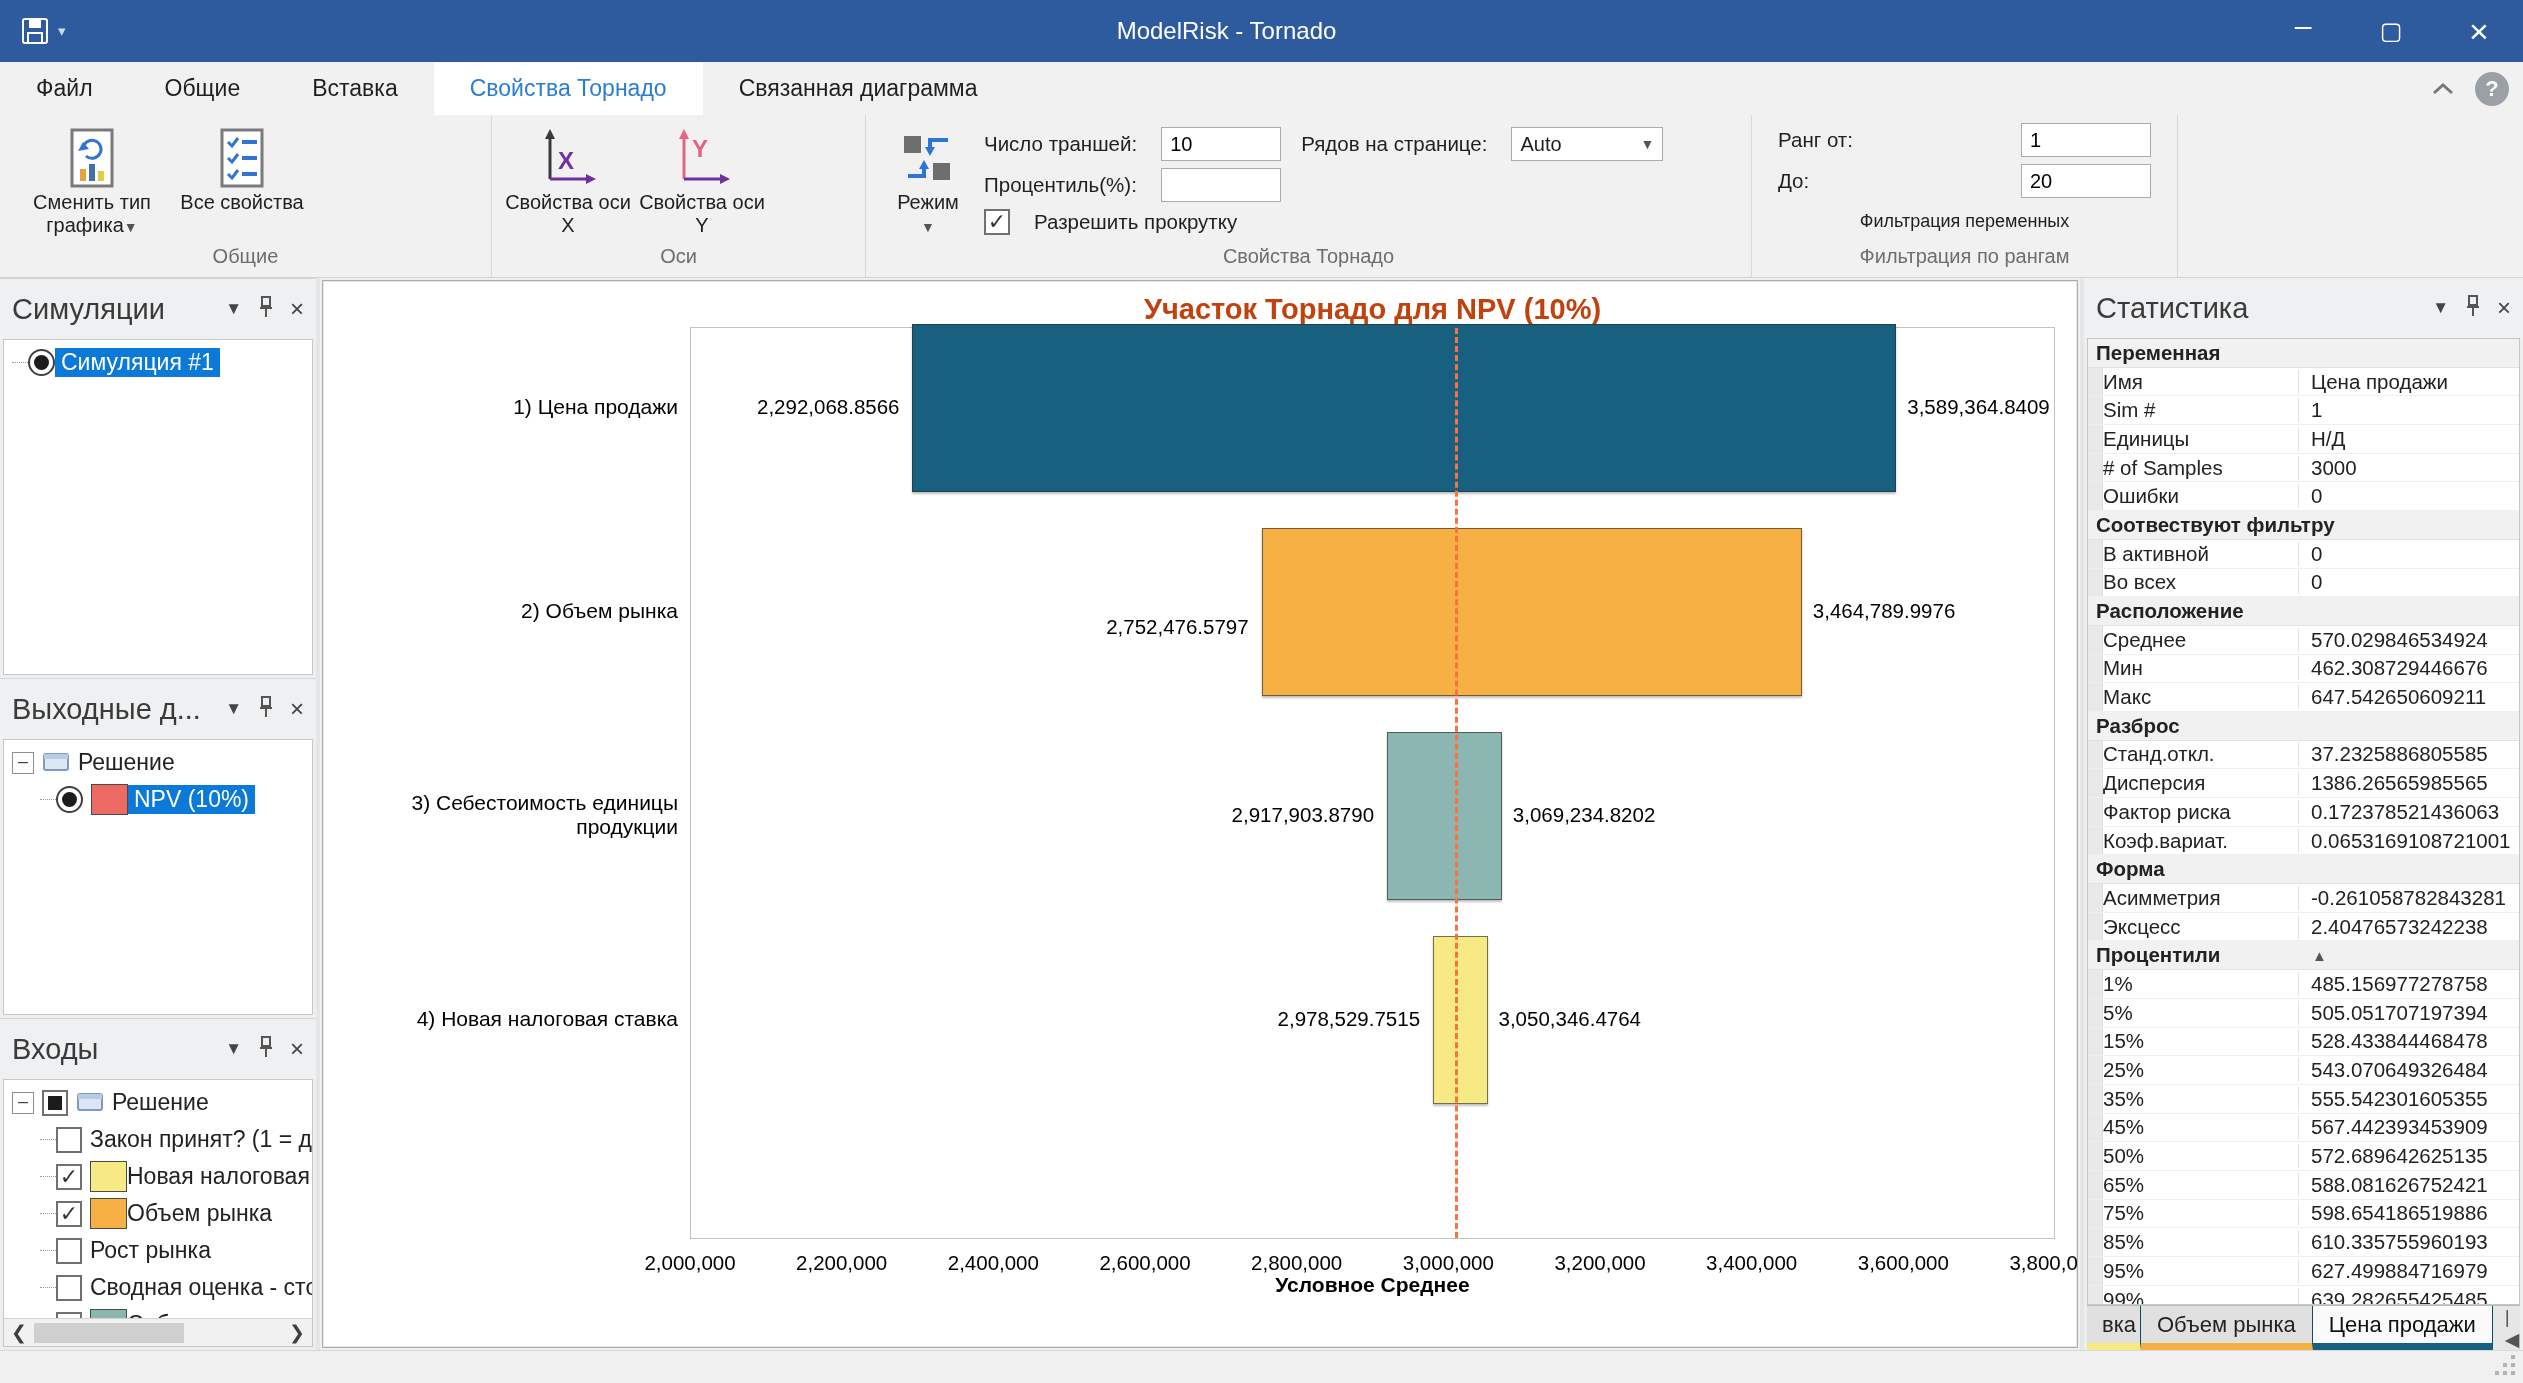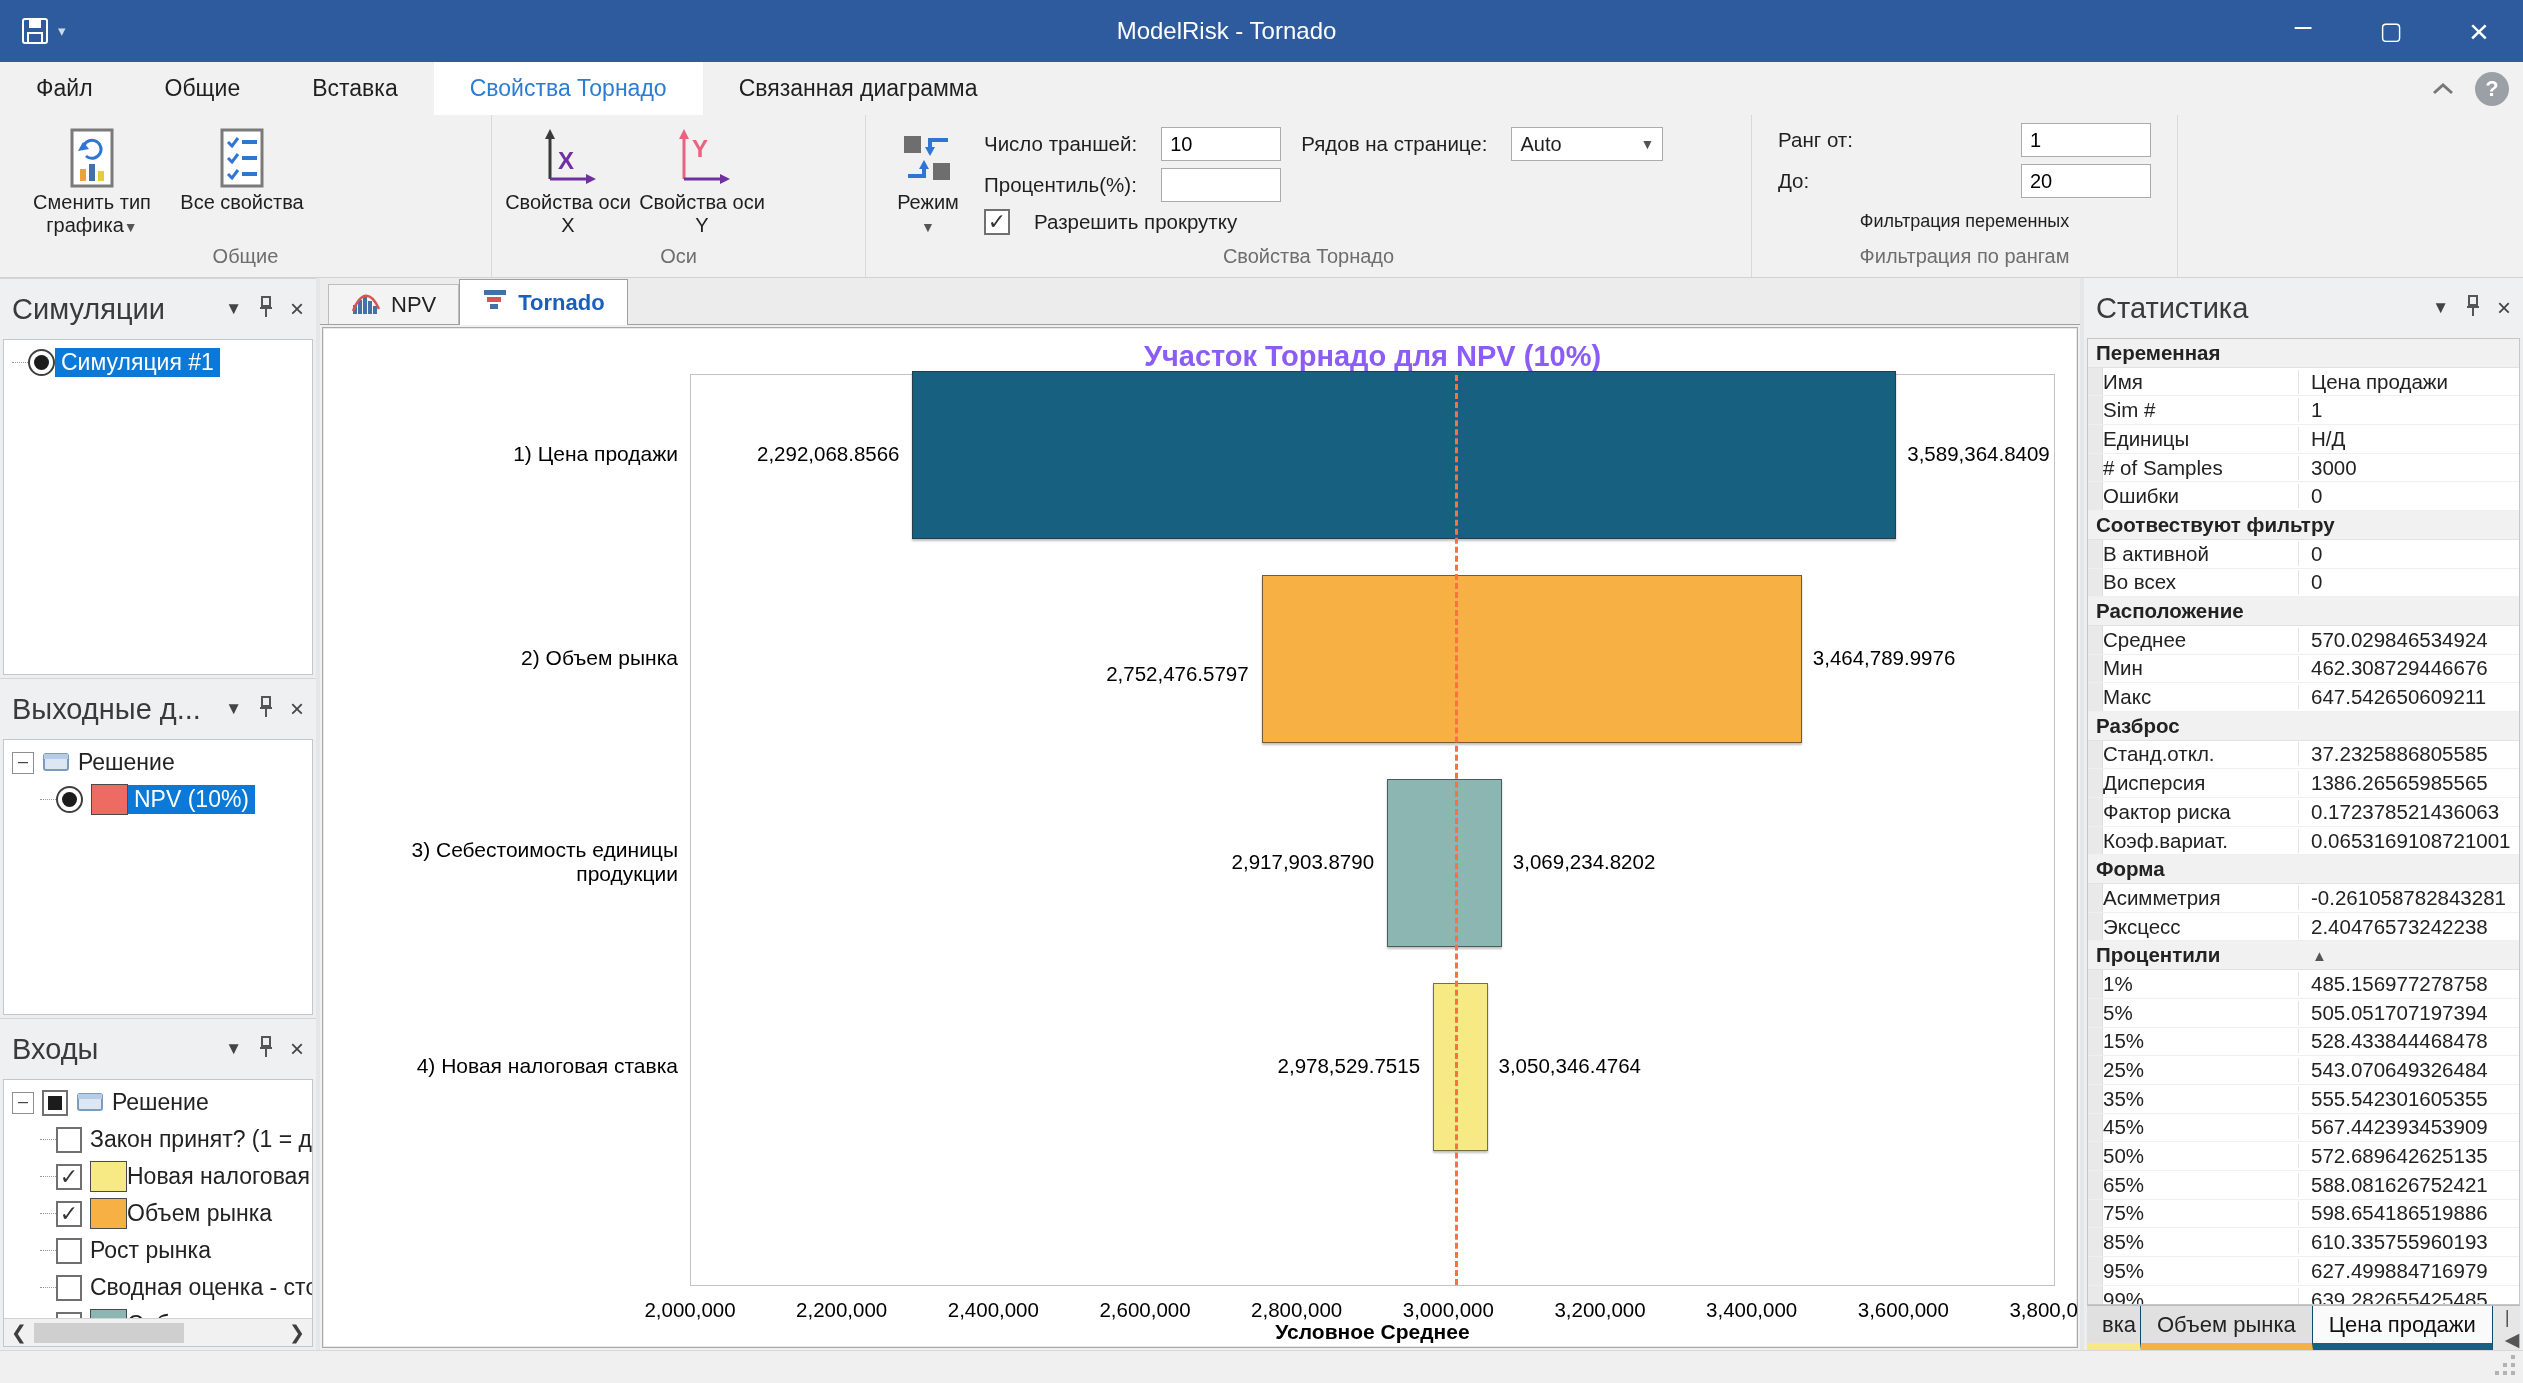--- a/index.html
+++ b/index.html
@@ -91,21 +91,21 @@
   
   .doc-tabs { height:47px; background:#ececec; display:flex; align-items:flex-end; padding-left:8px;
               border-bottom:1px solid #9f9f9f; }
   .dtab { height:40px; padding:0 22px; display:flex; align-items:center; gap:10px; font-size:22px;
           background:#f3f3f3; border:1px solid #bdbdbd; border-bottom:none; color:#222; }
   .dtab.active { background:#fff; height:46px; font-weight:bold; color:#1b5fbd;
                  border-color:#9f9f9f; margin-bottom:-1px; }
   .chart-wrap { flex:1; background:#fff; border:1px solid #a9a9a9; margin:2px; position:relative;
                 box-shadow: inset 0 0 0 1px #e8e8e8; overflow:hidden; }
   .chart-title { position:absolute; top:12px; left:367px; width:1365px; text-align:center;
-                 font-size:29px; font-weight:bold; color:#8b5cf6; }
+                 font-size:29px; font-weight:bold; color:#c2410c; }
   .plot { position:absolute; left:367px; top:46px; width:1365px; height:912px;
           border:1px solid #c2c2c2; }
   .baseline { position:absolute; top:0; bottom:0; width:0; border-left:3px dashed #ff7040; z-index:3; }
   .tbar { position:absolute; border:1px solid rgba(45,45,45,.65); box-shadow:0 2px 2px rgba(0,0,0,.25); }
   .cat-label { position:absolute; left:5px; width:350px; text-align:right; transform:translateY(-50%);
                font-size:21px; color:#000; }
   .vlab { position:absolute; transform:translateY(-50%); font-size:20.5px; white-space:nowrap; color:#000; }
   .tick { position:absolute; transform:translateX(-50%); font-size:20.5px; color:#000; }
   .x-axis-title { position:absolute; top:992px; left:367px; width:1365px; text-align:center;
                   font-size:21px; font-weight:bold; color:#000; }
@@ -460,45 +460,20 @@
           <span class="hs-thumb"></span>
           <span class="hs-arrow" style="margin-left:auto">❯</span>
         </div>
       </div>
     </div>
   </div>
 
   <div class="vsplit"></div>
 
   <div class="center-col">
-    <div class="doc-tabs">
-      <div class="dtab">
-        <span>
-          <svg width="30" height="26" viewBox="0 0 30 26">
-              <rect x="2" y="16" width="4" height="9" fill="#4472a8"></rect>
-              <rect x="7" y="11" width="4" height="14" fill="#4472a8"></rect>
-              <rect x="12" y="6" width="4" height="19" fill="#4472a8"></rect>
-              <rect x="17" y="12" width="4" height="13" fill="#4472a8"></rect>
-              <rect x="22" y="17" width="4" height="8" fill="#4472a8"></rect>
-              <path d="M2 22 C10 2 20 2 28 20" fill="none" stroke="#d9534f" stroke-width="2.5"></path>
-            </svg>
-        </span>
-        <span>NPV</span>
-      </div>
-      <div class="dtab active">
-        <span>
-          <svg width="26" height="24" viewBox="0 0 26 24">
-              <rect x="2" y="2" width="22" height="5" fill="#4472a8"></rect>
-              <rect x="5" y="9" width="14" height="5" fill="#d9534f"></rect>
-              <rect x="8" y="16" width="8" height="5" fill="#4472a8"></rect>
-            </svg>
-        </span>
-        <span>Tornado</span>
-      </div>
-    </div>
     <div class="chart-wrap">
       <div class="chart-title">Участок Торнадо для NPV (10%)</div>
       <div class="plot">
           <div class="baseline" style="left: 763.642px;"></div>
           <div class="tbar" style="left: 221.486px; width: 983.783px; top: -4px; height: 168px; background-color: rgb(23, 96, 128);"></div>
           <div class="tbar" style="left: 570.628px; width: 540.171px; top: 200px; height: 168px; background-color: rgb(246, 176, 68);"></div>
           <div class="tbar" style="left: 696.077px; width: 114.759px; top: 404px; height: 168px; background-color: rgb(140, 182, 177);"></div>
           <div class="tbar" style="left: 742.052px; width: 54.461px; top: 608px; height: 168px; background-color: rgb(247, 233, 131);"></div>
         </div>
       <div class="x-axis-title">Условное Среднее</div>

